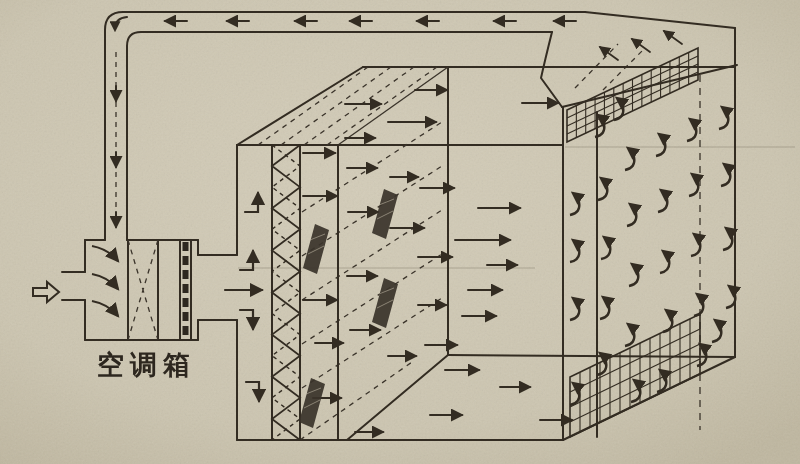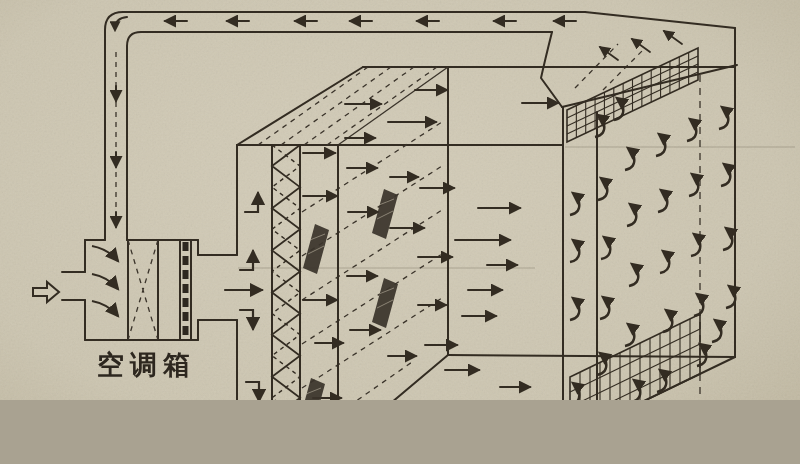--- a/index.html
+++ b/index.html
@@ -1,16 +1,16 @@
 <!DOCTYPE html>
 <html><head>
 <meta charset="utf-8">
 <style>
   html,body{margin:0;padding:0;background:#a9a291;}
-  .stage{width:800px;height:400px;overflow:hidden;position:relative;
+  .stage{width:800px;height:464px;overflow:hidden;position:relative;
          font-family:"DejaVu Sans",sans-serif;}
   svg{display:block;}
   .ln{stroke:#332c22;stroke-width:2;fill:none;stroke-linecap:round;stroke-linejoin:round;}
   .thin{stroke:#3a332a;stroke-width:1.3;fill:none;}
   .dash{stroke-dasharray:7 6;}
   .dash2{stroke-dasharray:5 5;}
   .faint{stroke:#8a8372;stroke-width:1.6;opacity:.35;}
   .ahu-label{font-size:27px;font-weight:bold;fill:#2d271f;letter-spacing:6px;
              font-family:"DejaVu Sans",sans-serif;}
 </style>

